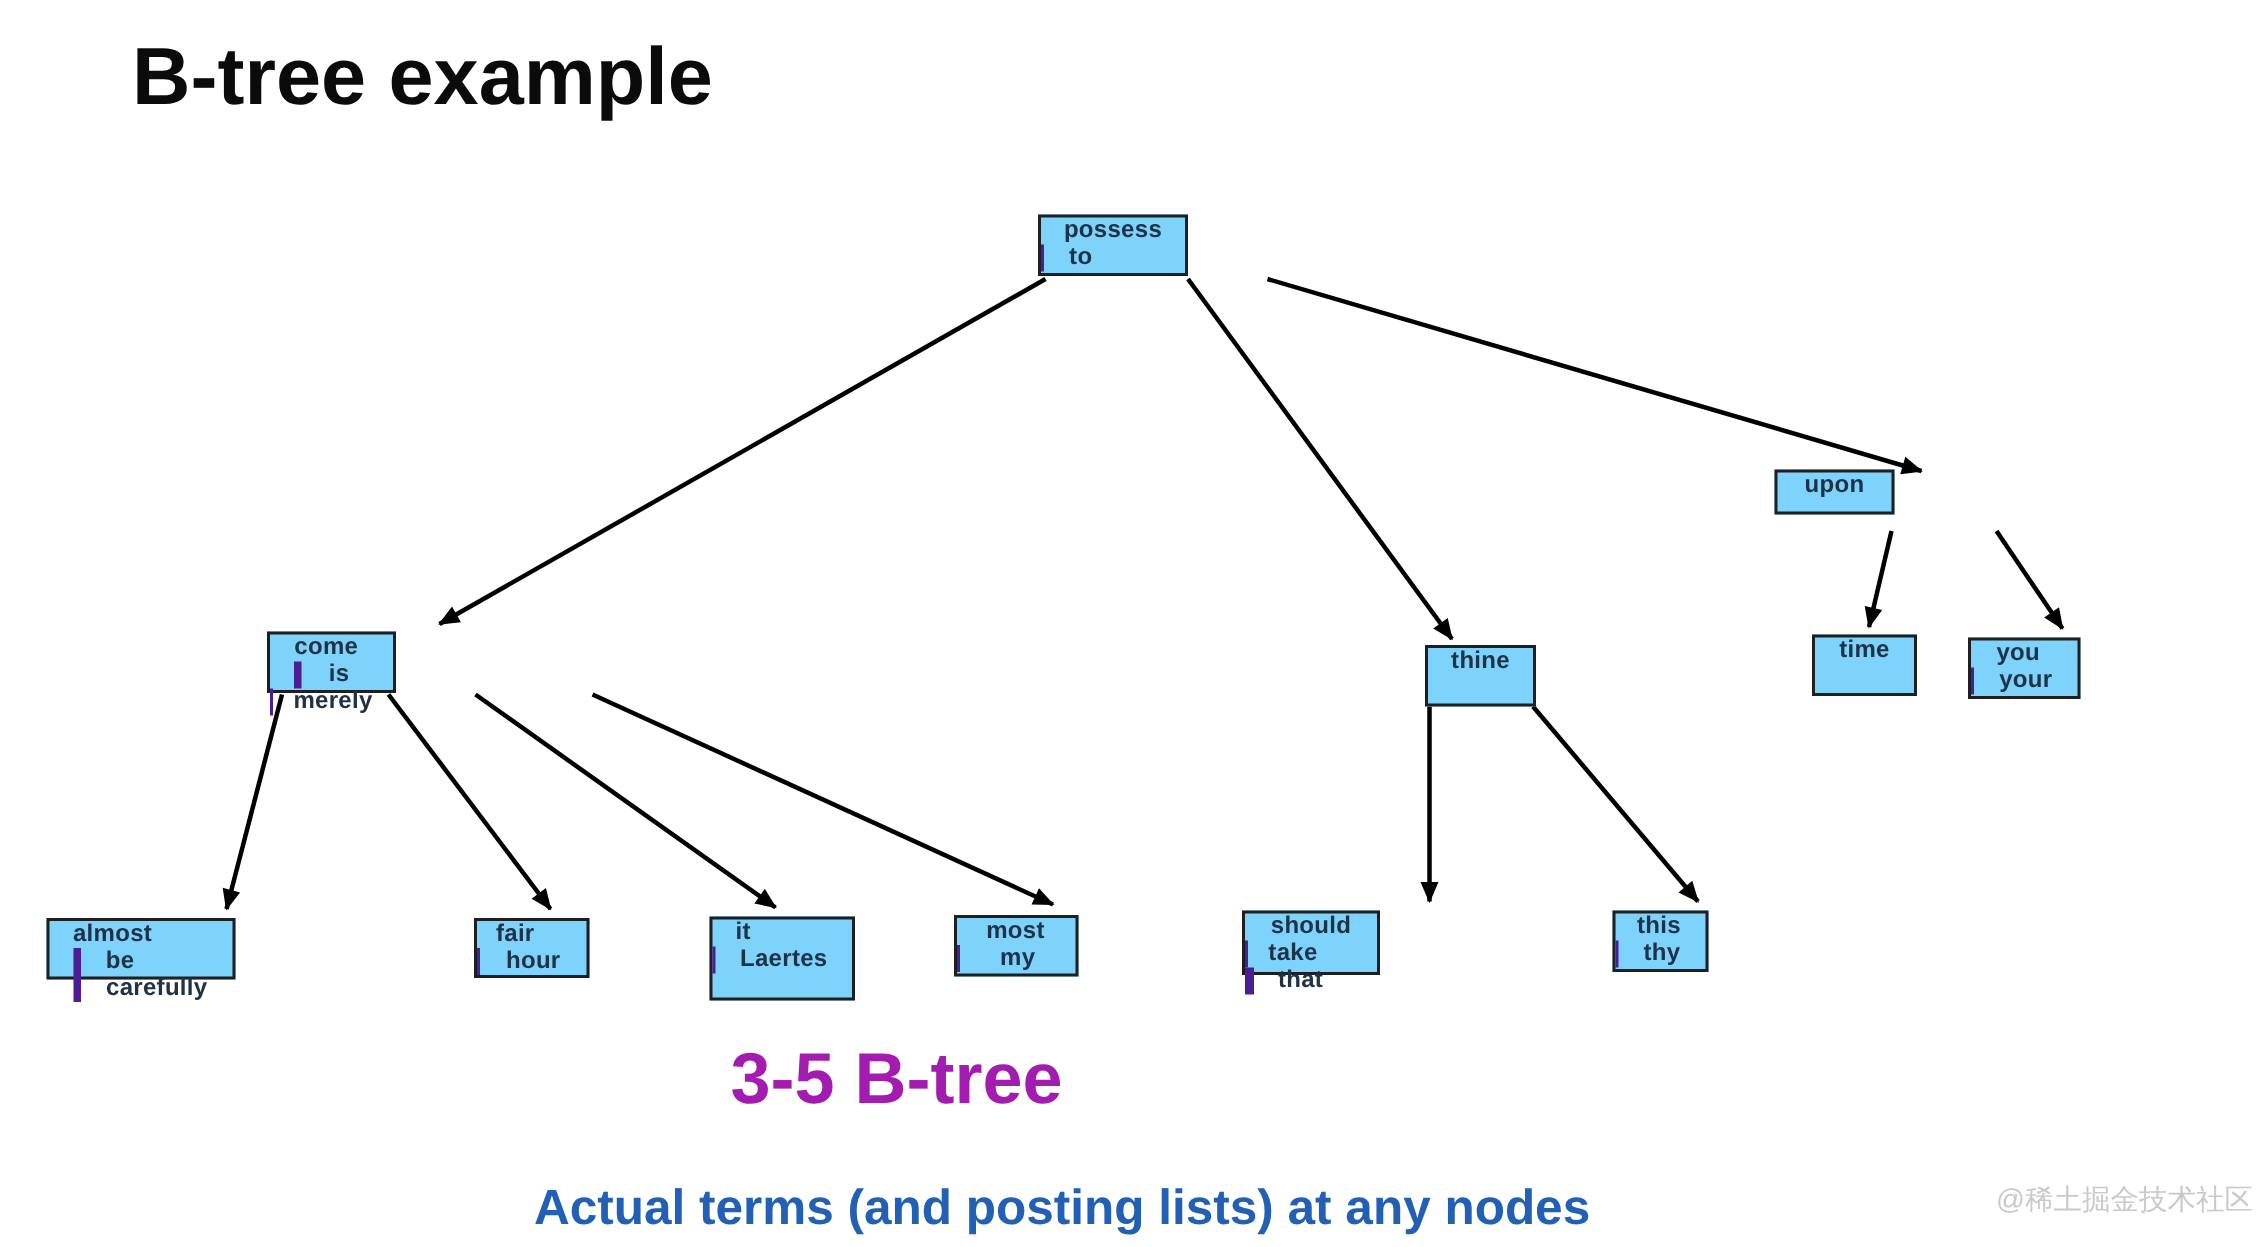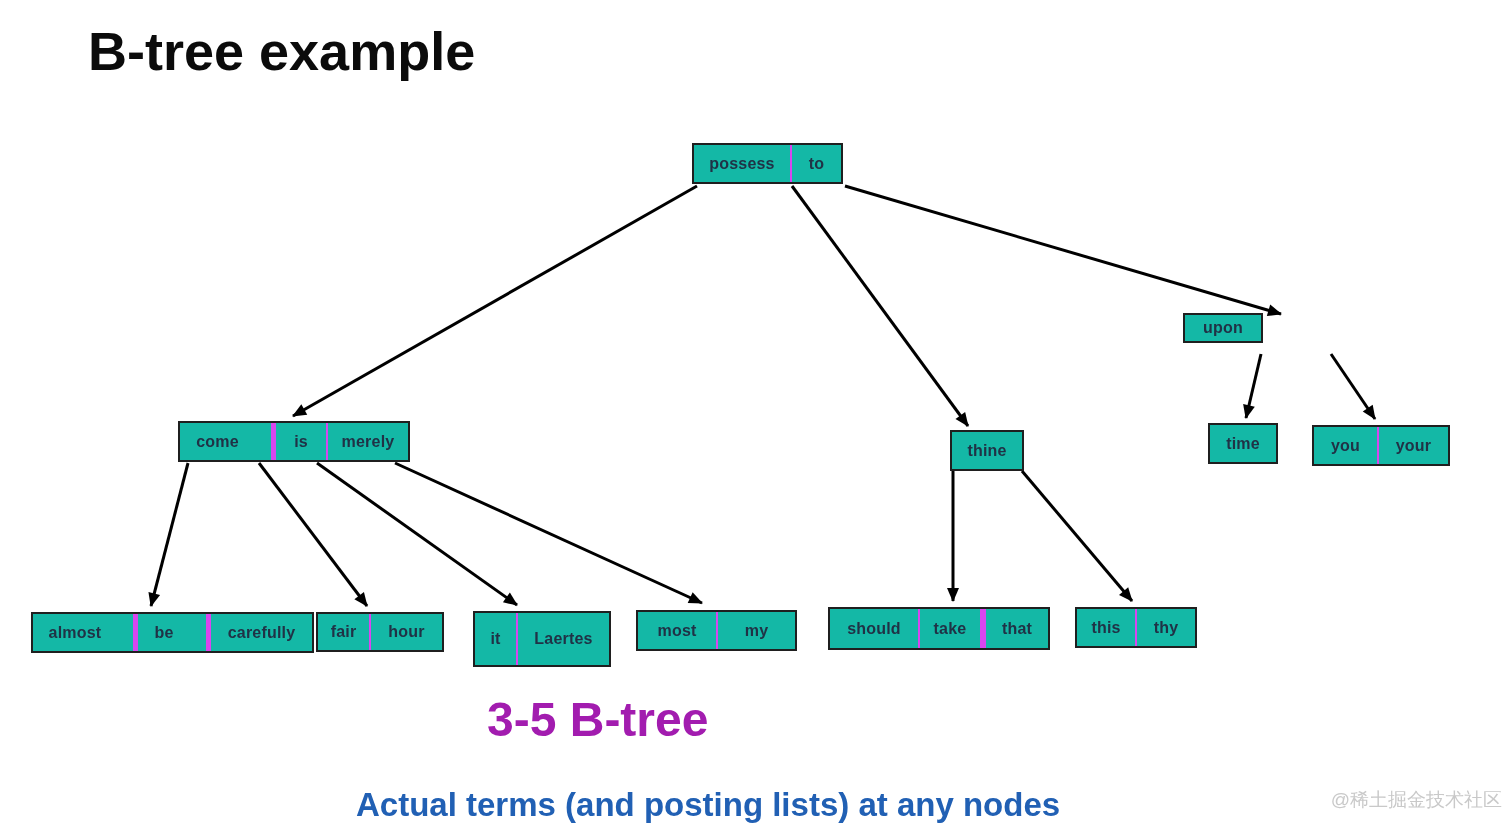--- a/index.html
+++ b/index.html
@@ -6,27 +6,27 @@
   .stage{
     position:relative;width:1512px;height:831px;background:#ffffff;
     font-family:"Liberation Sans",sans-serif;overflow:hidden;
   }
   .title{
     position:absolute;left:88px;top:20px;
     font-size:54px;font-weight:bold;color:#0b0b0b;white-space:nowrap;
   }
   #edges{position:absolute;left:0;top:0;width:1512px;height:831px;pointer-events:none;}
   .node{
-    position:absolute;display:flex;background:#14b8a6;
-    border:2px solid #1f1f1f;box-sizing:border-box;
+    position:absolute;display:flex;background:#7dd3fc;
+    border:2px solid #1f1f1f;box-sizing:border-box;flex-direction:column;
   }
   .cell{
     display:flex;align-items:center;justify-content:center;
     font-size:16px;font-weight:bold;color:#203246;letter-spacing:.2px;
-    border-left:2px solid #d946ef;box-sizing:border-box;white-space:nowrap;
+    border-left:2px solid #4c1d95;box-sizing:border-box;white-space:nowrap;
   }
   .cell:first-child{border-left:none;}
   .cell.thick{border-left-width:5px;margin-left:16px;}
   .cell.thick6{border-left-width:6px;}
   .caption-heading{
     position:absolute;left:487px;top:692px;
     font-size:48px;font-weight:bold;color:#a21caf;white-space:nowrap;
   }
   .caption-sub{
     position:absolute;left:356px;top:786px;

